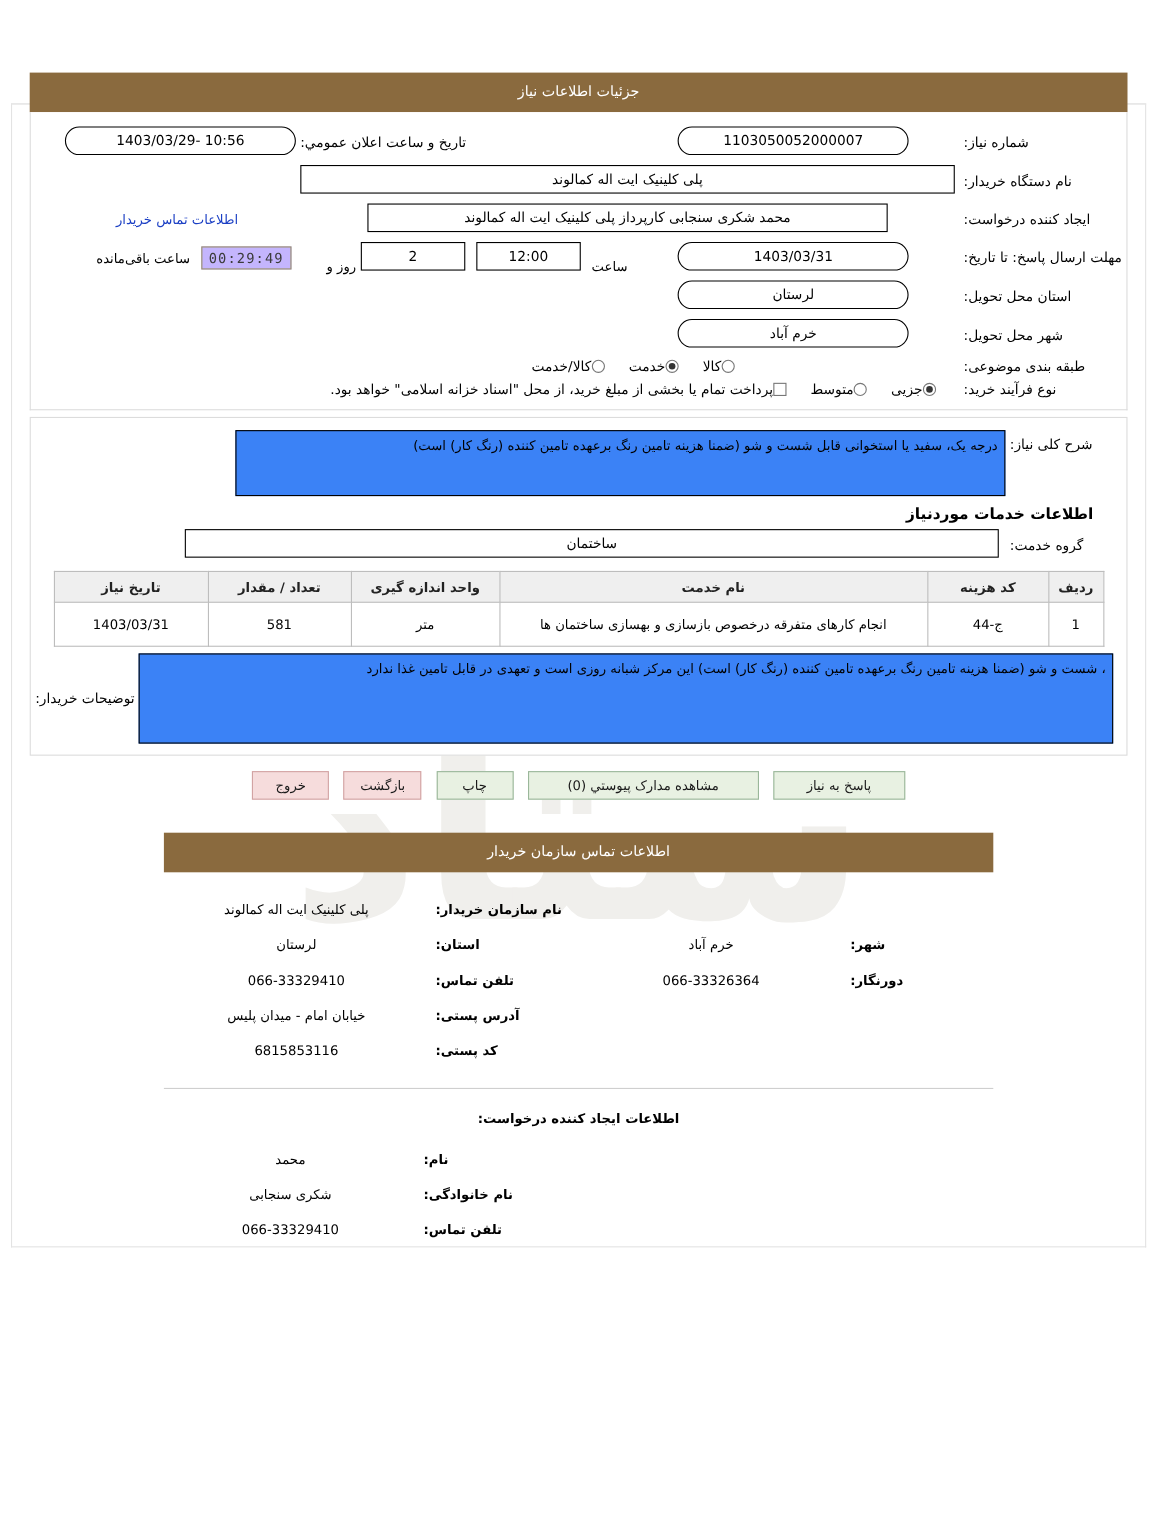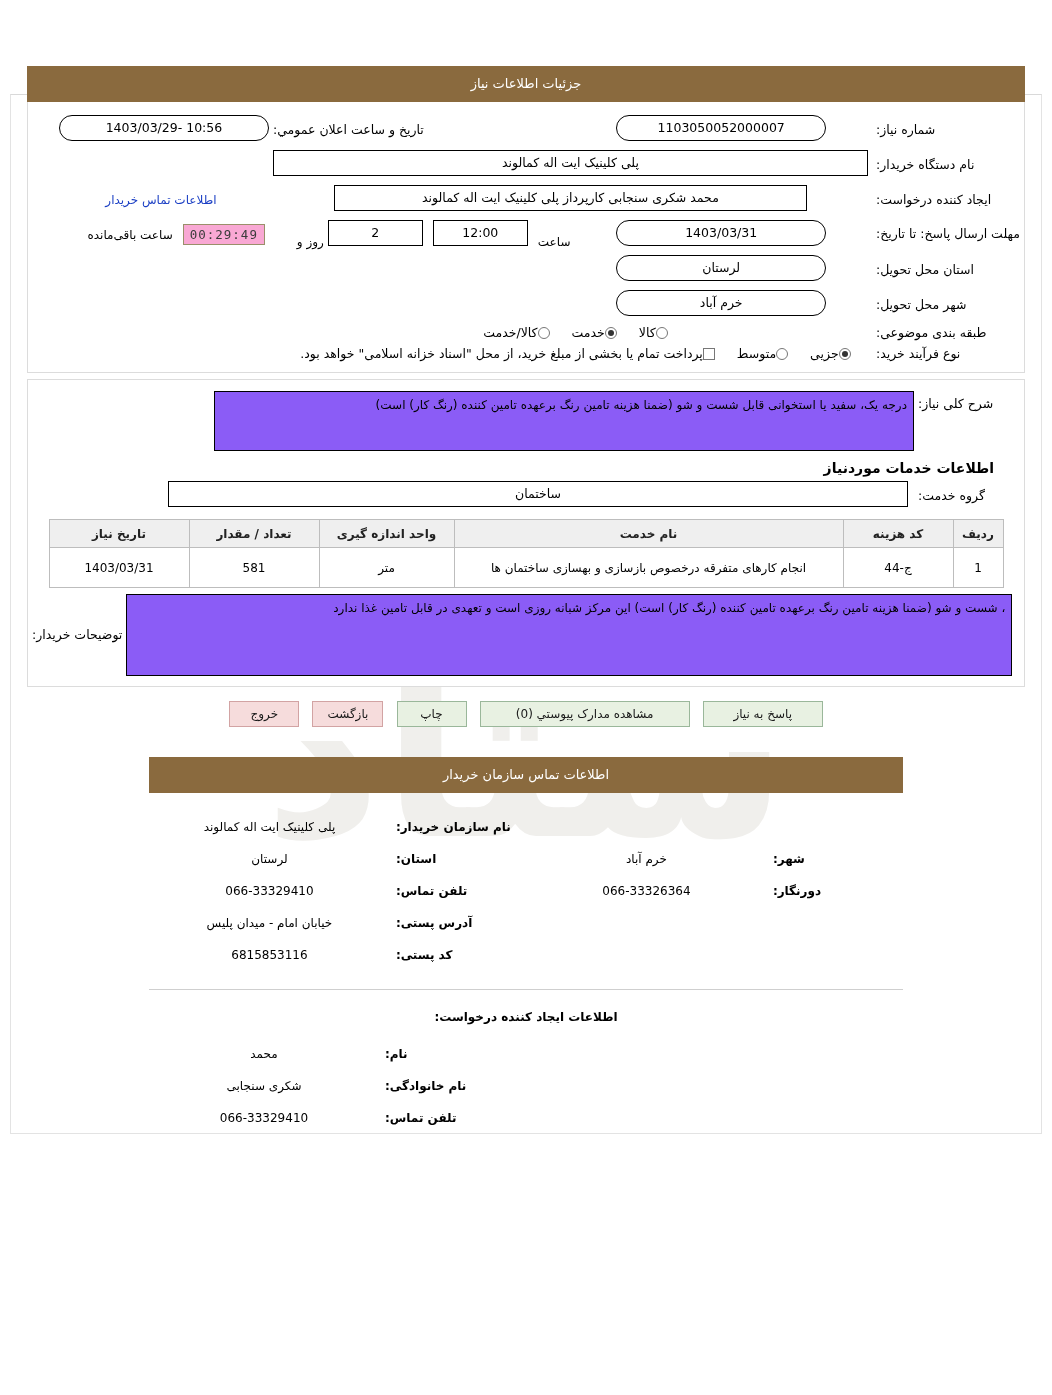--- a/index.html
+++ b/index.html
@@ -72,21 +72,21 @@
     display: inline-block;
     overflow: hidden;
     white-space: nowrap;
   }
   .w210 { width: 210px; border-radius: 13px; }
   .w95  { width: 95px; }
   .link { color: #1b3fc4; font-size: 12px; text-decoration: none; cursor: pointer; }
   .small-label { font-size: 12px; }
   .countdown {
     display: inline-block;
-    background: #f9a8d4;
+    background: #c4b5fd;
     border: 1px solid #9a8f6a;
     color: #3b3b3b;
     font-family: "DejaVu Sans Mono", "Liberation Mono", monospace;
     font-size: 12.5px;
     padding: 2px 6px;
     letter-spacing: 1px;
   }
   .radio-row { text-align: right; font-size: 12.5px; }
   .radio-item { display: inline-block; margin-left: 14px; white-space: nowrap; }
   .radio {
@@ -110,21 +110,21 @@
     width: 12px; height: 12px;
     border: 1px solid #777;
     background: #fff;
     vertical-align: -2px;
     margin-right: 4px;
   }
   .note-text { font-size: 12.5px; }
 
   .bigbox {
     border: 1px solid #000;
-    background: #8b5cf6;
+    background: #3b82f6;
     font-size: 12px;
     padding: 4px 6px;
     text-align: right;
     line-height: 1.6;
   }
   #desc-box { width: 700px; height: 60px; }
   #buyer-note-box { width: 886px; height: 82px; }
 
   .subtitle {
     font-size: 14px;

